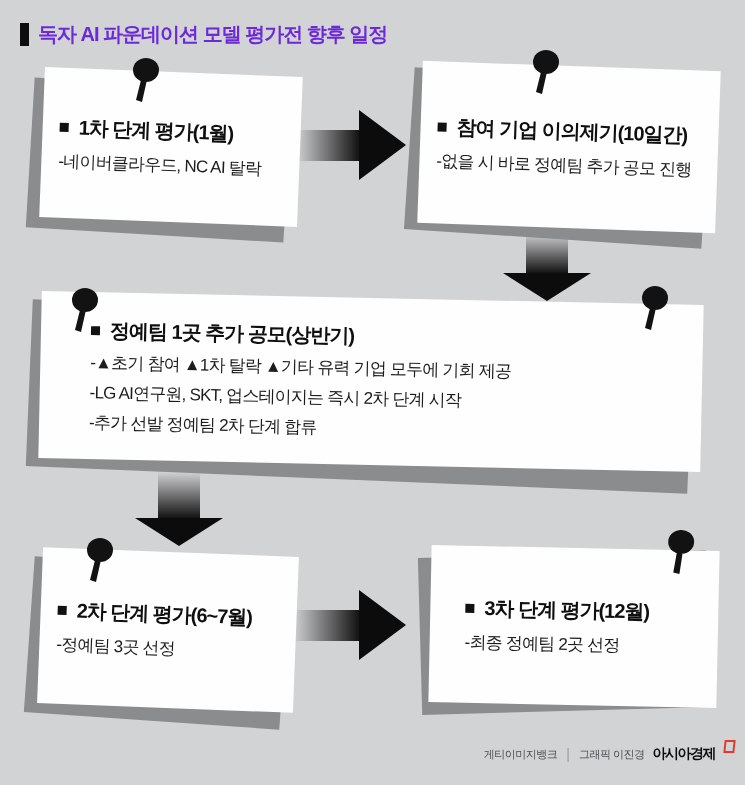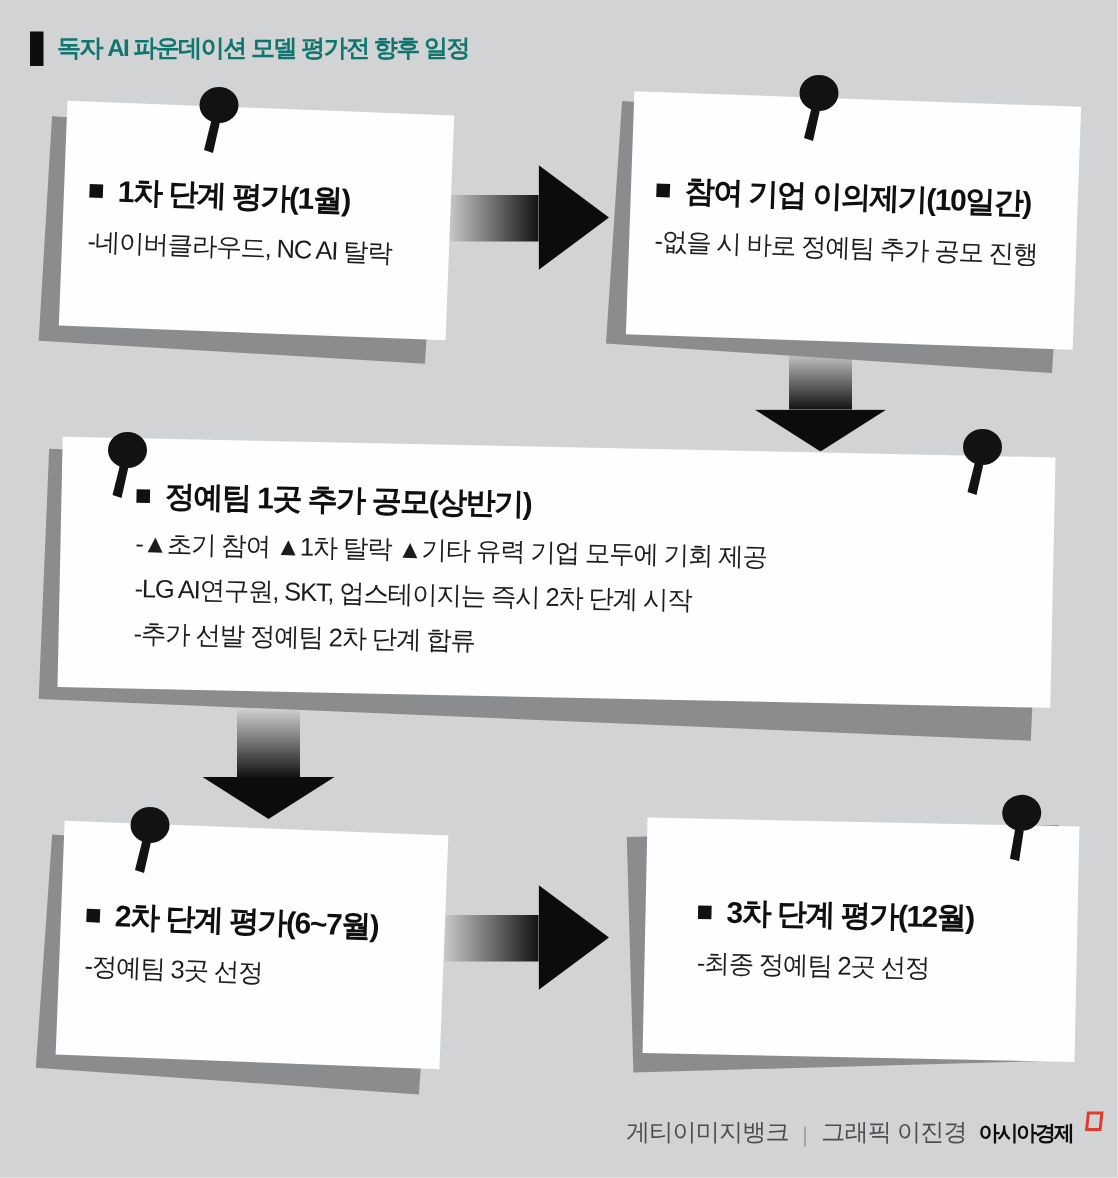--- a/index.html
+++ b/index.html
@@ -10,21 +10,21 @@
     background:#d2d3d5; overflow:hidden;
   }
 
   
   .title-row {
     position:absolute; left:20px; top:21px;
     display:flex; align-items:center; gap:9px;
   }
   .title-bar { width:9px; height:23px; background:#0d0d0d; }
   .title-text {
-    font-size:16px; font-weight:bold; color:#0f766e; letter-spacing:-1px;
+    font-size:20px; font-weight:bold; color:#6d28d9; letter-spacing:-1px;
     white-space:nowrap;
   }
 
   
   .note { position:absolute; }
   .note-shadow { position:absolute; inset:0; background:#8b8c8e; }
   .note-paper {
     position:absolute; inset:0; background:#fefefe;
     display:flex; flex-direction:column; justify-content:center; gap:9px;
     box-sizing:border-box;
@@ -97,21 +97,21 @@
   #arrow-3 { left:135px; top:472px; }
   #arrow-3 .tail { height:46px; }
   #arrow-4 { left:293px; top:590px; }
   #arrow-4 .tail { width:66px; }
 
   
   .footer {
     position:absolute; right:10px; top:745px;
     display:flex; align-items:center; gap:9px;
   }
-  .credit { font-size:16px; color:#4c4f52; letter-spacing:-0.5px; white-space:nowrap; }
+  .credit { font-size:11px; color:#4c4f52; letter-spacing:-0.5px; white-space:nowrap; }
   .credit-sep { font-size:14px; color:#9a9da0; }
   .brand {
     font-size:14px; font-weight:bold; color:#0d0d0d; letter-spacing:-1.5px;
     white-space:nowrap; margin-left:-1px;
   }
   .brand-mark {
     display:inline-block; width:7px; height:9px;
     border:2px solid #e23b2e; background:transparent;
     transform:translateY(-8px) skewX(-6deg);
   }

